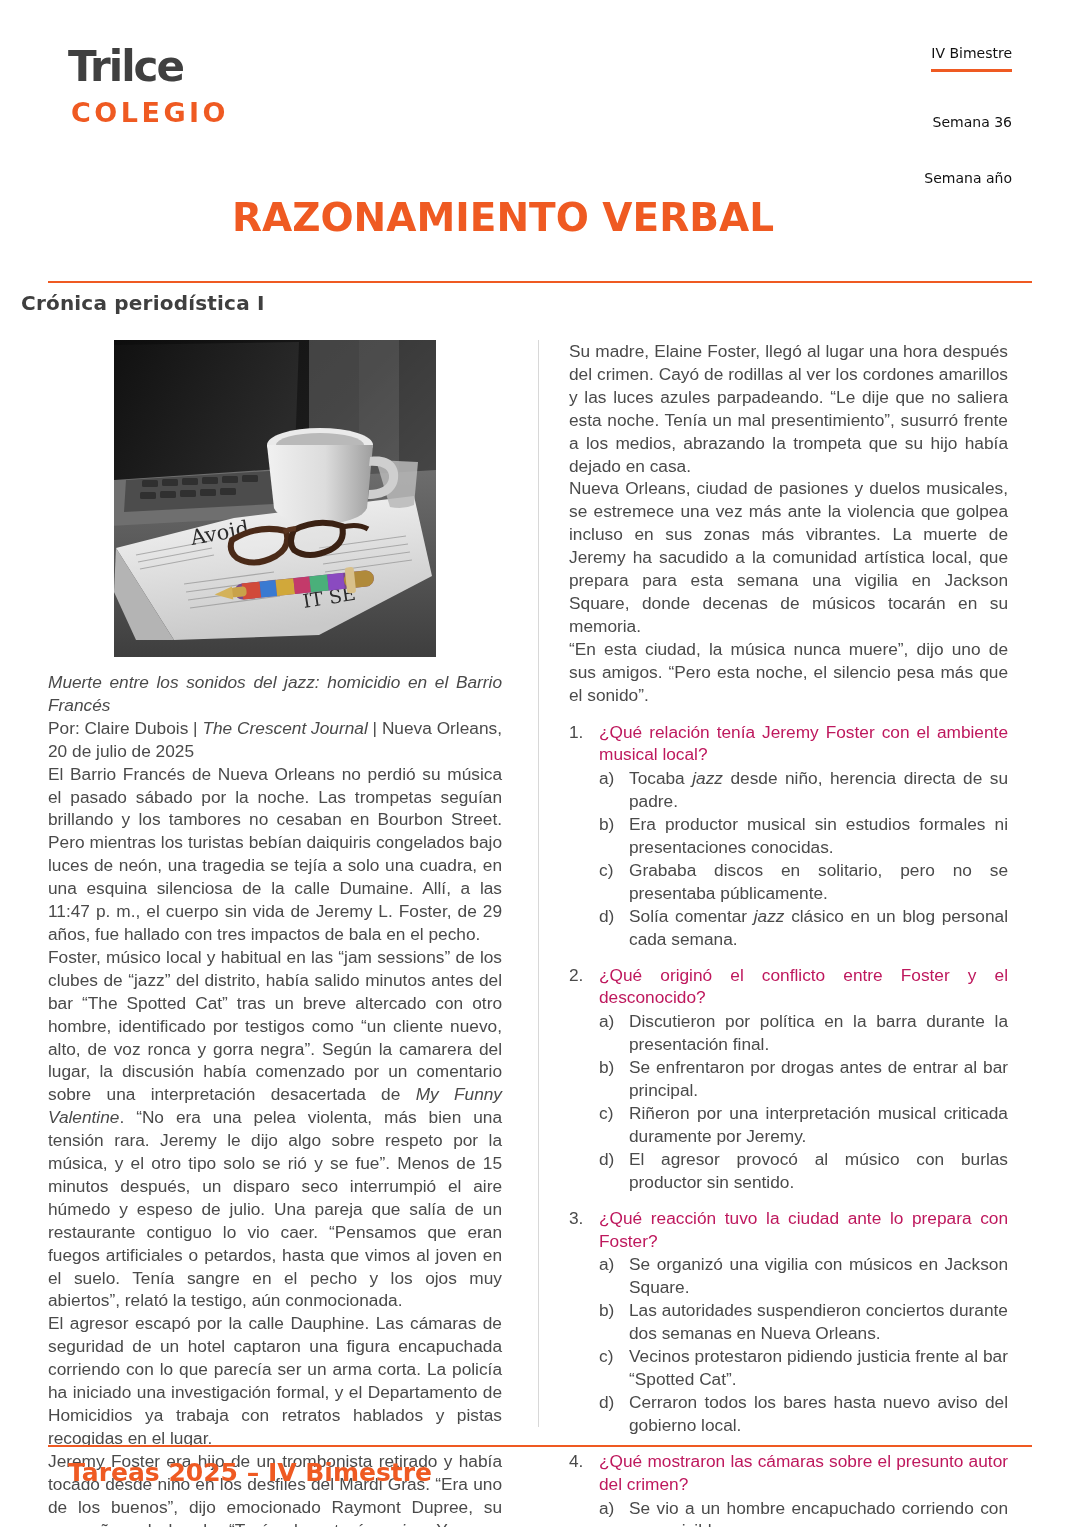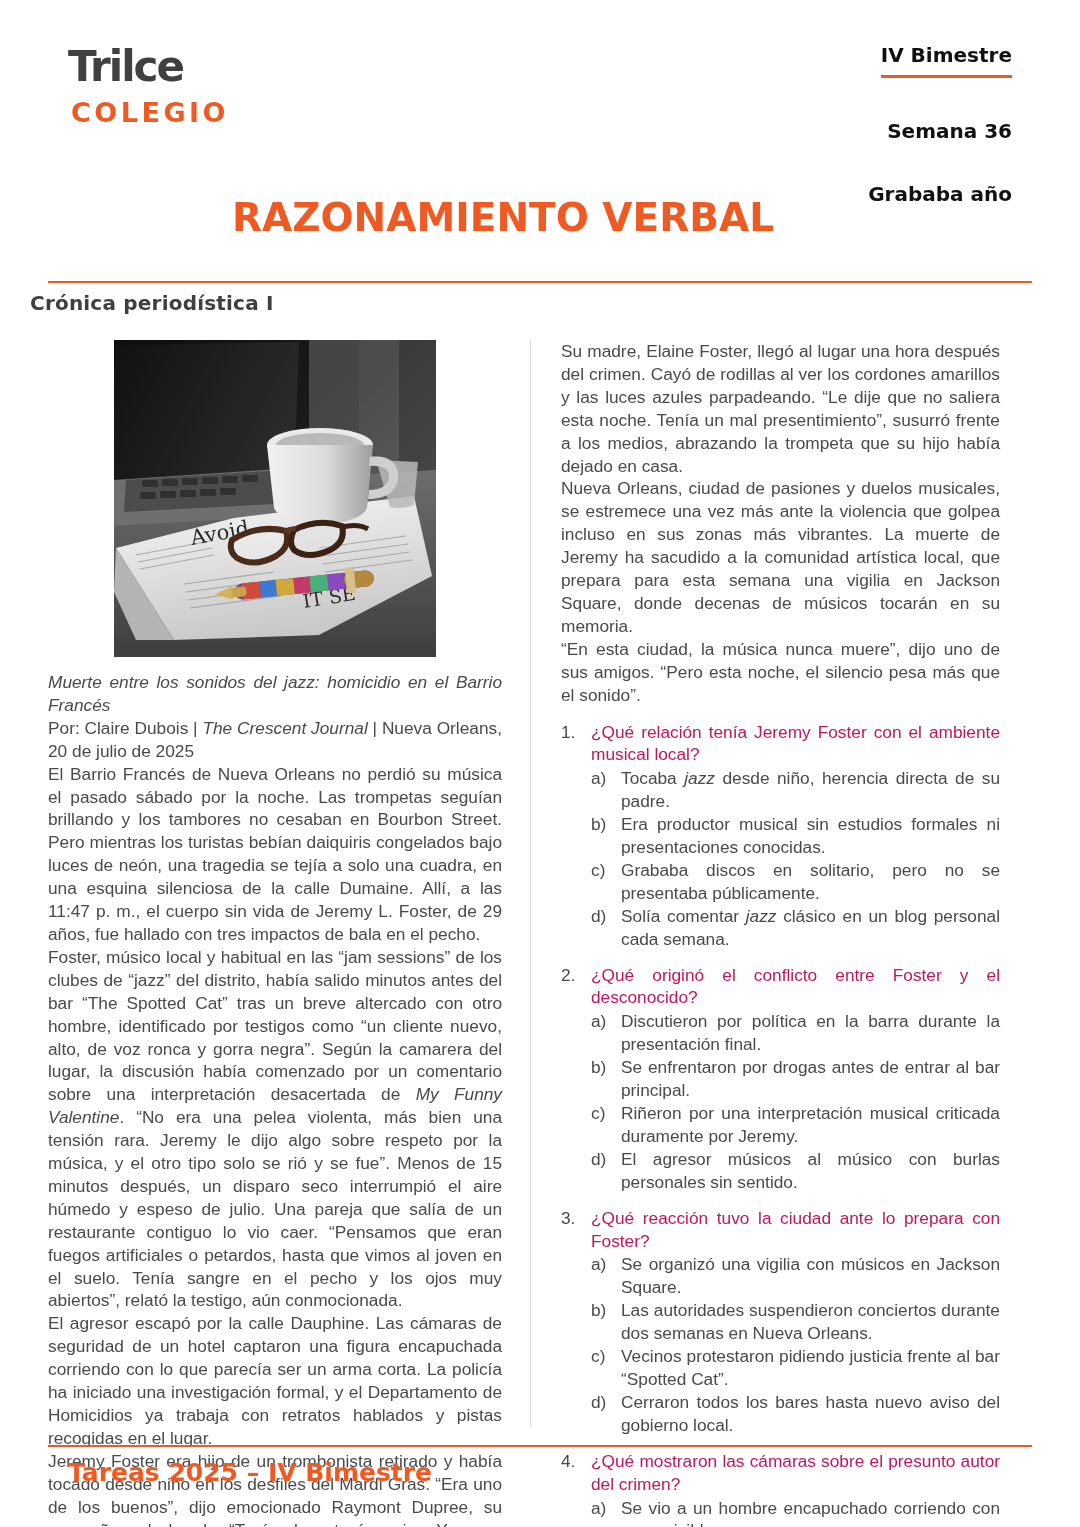--- a/index.html
+++ b/index.html
@@ -67,22 +67,22 @@
   }
   .meta-col {
     position: absolute;
     right: 20px;
     top: 44px;
     width: 200px;
     text-align: right;
   }
   .meta-item {
     font-family: "DejaVu Sans", sans-serif;
-    font-weight: 700;
-    font-size: 20px;
+    font-weight: 400;
+    font-size: 14px;
     color: #111111;
     line-height: 1.15;
   }
   .meta-item.with-rule {
     padding-bottom: 8px;
     border-bottom: 3px solid #ef5a22;
     display: inline-block;
   }
   .meta-gap-1 { height: 42px; }
   .meta-gap-2 { height: 40px; }
@@ -91,21 +91,21 @@
     position: absolute;
     left: 48px;
     right: 48px;
     top: 281px;
     height: 2px;
     background: #ef5a22;
   }
 
   .section-label {
     position: absolute;
-    left: 30px;
+    left: 21px;
     top: 291px;
     font-family: "DejaVu Sans", sans-serif;
     font-weight: 700;
     font-size: 20px;
     color: #3f3f3f;
     letter-spacing: 0.2px;
   }
 
   
   .columns {
@@ -118,21 +118,21 @@
     gap: 0;
   }
   .col {
     width: 470px;
     box-sizing: border-box;
   }
   .col-left { padding-right: 16px; }
   .col-right {
     padding-left: 30px;
     border-left: 1px solid #d8d8d8;
-    margin-left: 12px;
+    margin-left: 20px;
   }
 
   .photo-wrap {
     display: flex;
     justify-content: center;
     margin-bottom: 14px;
   }
   .photo {
     width: 322px;
     height: 317px;
@@ -237,21 +237,21 @@
 
     <div class="subject-title">RAZONAMIENTO VERBAL</div>
 
     <div class="meta-col">
       <div>
         <span class="meta-item with-rule"><span>IV Bimestre</span></span>
       </div>
       <div class="meta-gap-1"></div>
       <div class="meta-item">Semana 36</div>
       <div class="meta-gap-2"></div>
-      <div class="meta-item">Grababa año</div>
+      <div class="meta-item">Semana año</div>
     </div>
   </div>
 
   <div class="rule-main"></div>
   <div class="section-label">Crónica periodística I</div>
 
   <div class="columns">
 
     <div class="col col-left">
 
@@ -415,21 +415,21 @@
               <li class="arow">
                 <span class="aletter">b)</span>
                 <span class="atext"><span>Se enfrentaron por drogas antes de entrar al bar principal.</span></span>
               </li>
               <li class="arow">
                 <span class="aletter">c)</span>
                 <span class="atext"><span>Riñeron por una interpretación musical criticada duramente por Jeremy.</span></span>
               </li>
               <li class="arow">
                 <span class="aletter">d)</span>
-                <span class="atext"><span>El agresor músicos al músico con burlas personales sin sentido.</span></span>
+                <span class="atext"><span>El agresor provocó al músico con burlas productor sin sentido.</span></span>
               </li>
             </ul>
           </li>
           <li class="qitem">
             <div class="qrow">
               <span class="qnum">3.</span>
               <span class="qtext">¿Qué reacción tuvo la ciudad ante lo prepara con Foster?</span>
             </div>
             <ul class="alist">
               <li class="arow">

